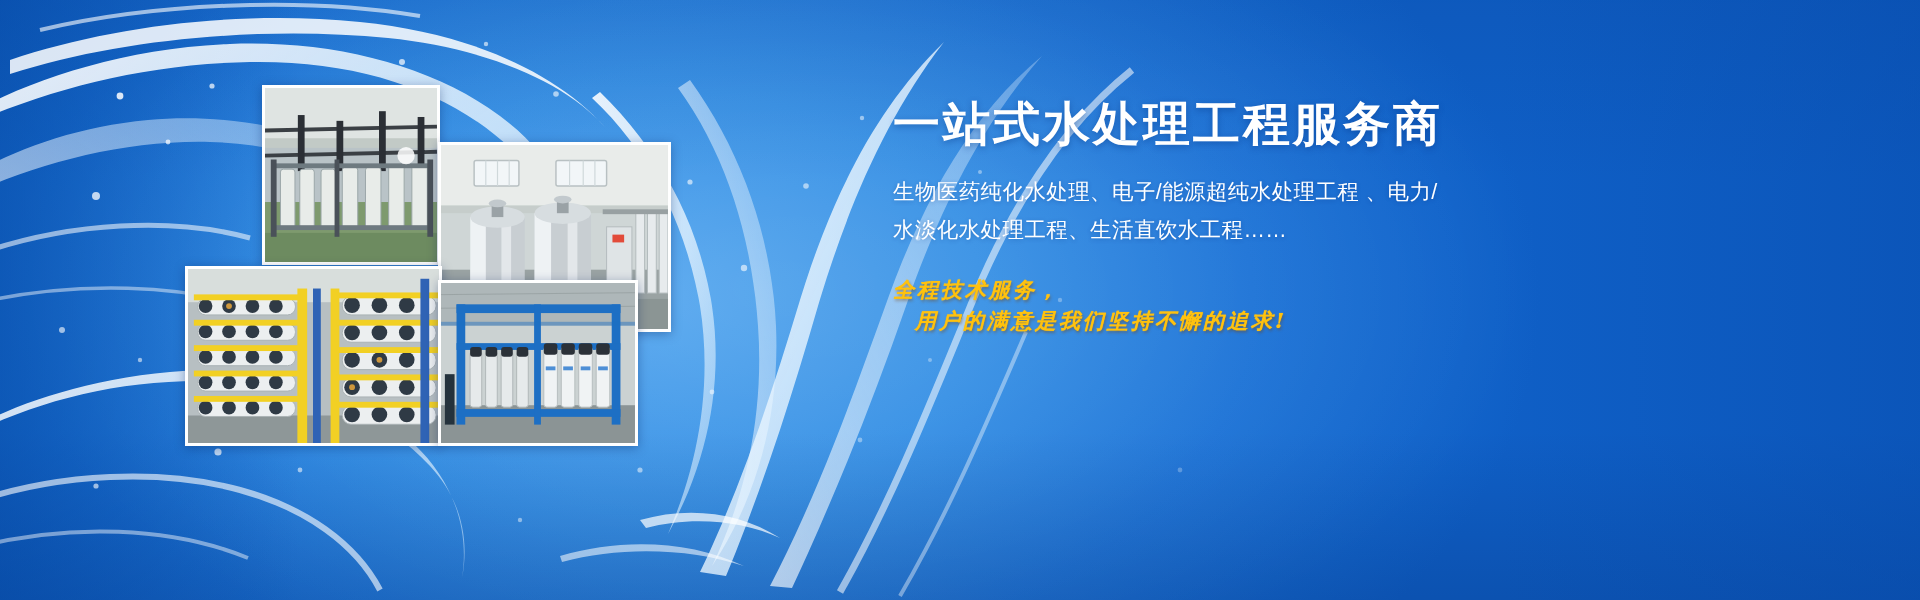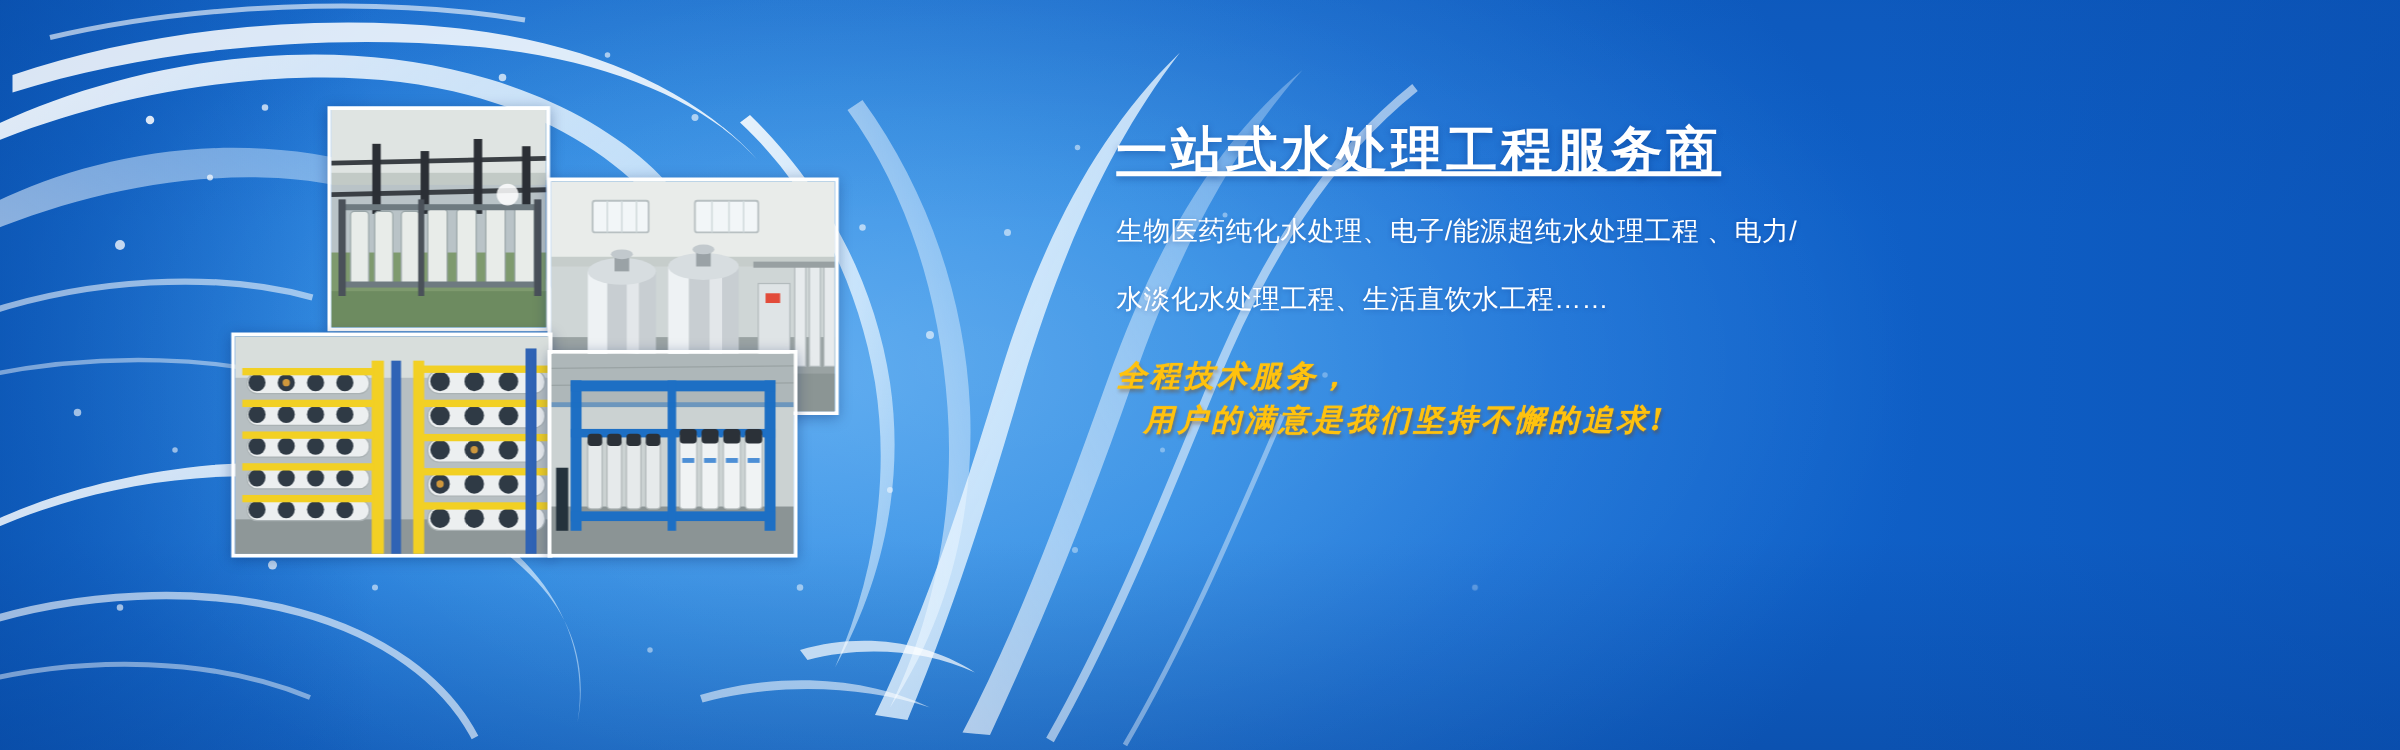--- a/index.html
+++ b/index.html
@@ -31,35 +31,34 @@
          overflow:hidden;box-shadow:0 2px 10px rgba(0,30,90,.35);}
   .p1{left:82px;top:5px;width:178px;height:180px;}
   .p2{left:258px;top:62px;width:233px;height:190px;}
   .p3{left:5px;top:186px;width:257px;height:180px;}
   .p4{left:258px;top:200px;width:200px;height:166px;}
   .pin{position:absolute;inset:0;}
 
   
   .copy{position:absolute;left:893px;top:98px;width:600px;}
   .title{
-    font-size:41px;font-weight:700;color:#ffffff;letter-spacing:3px;
+    font-size:47px;font-weight:700;color:#ffffff;letter-spacing:3px;
     line-height:1.12;white-space:nowrap;
     text-shadow:0 2px 6px rgba(0,45,120,.38);
-    text-decoration:underline;
   }
   .desc{
     margin-top:22px;font-size:21.5px;color:#ffffff;line-height:1.78;
     letter-spacing:.4px;max-width:575px;
     text-shadow:0 1px 4px rgba(0,45,120,.32);
   }
-  .desc div{white-space:nowrap;margin-top:16px;}
+  .desc div{white-space:nowrap;}
   .slogan{margin-top:26px;}
   .slogan div{
     font-family:"DejaVu Serif","Liberation Serif",serif;
-    font-size:24px;font-weight:700;font-style:italic;
+    font-size:21px;font-weight:700;font-style:italic;
     color:#ffc20e;letter-spacing:3px;line-height:1.45;white-space:nowrap;
     text-shadow:1px 2px 3px rgba(120,60,0,.45), 0 0 1px rgba(255,200,40,.9);
   }
   .slogan .l2{margin-left:22px;}
 </style>
 </head>
 <body>
 
 <div class="banner">
 

